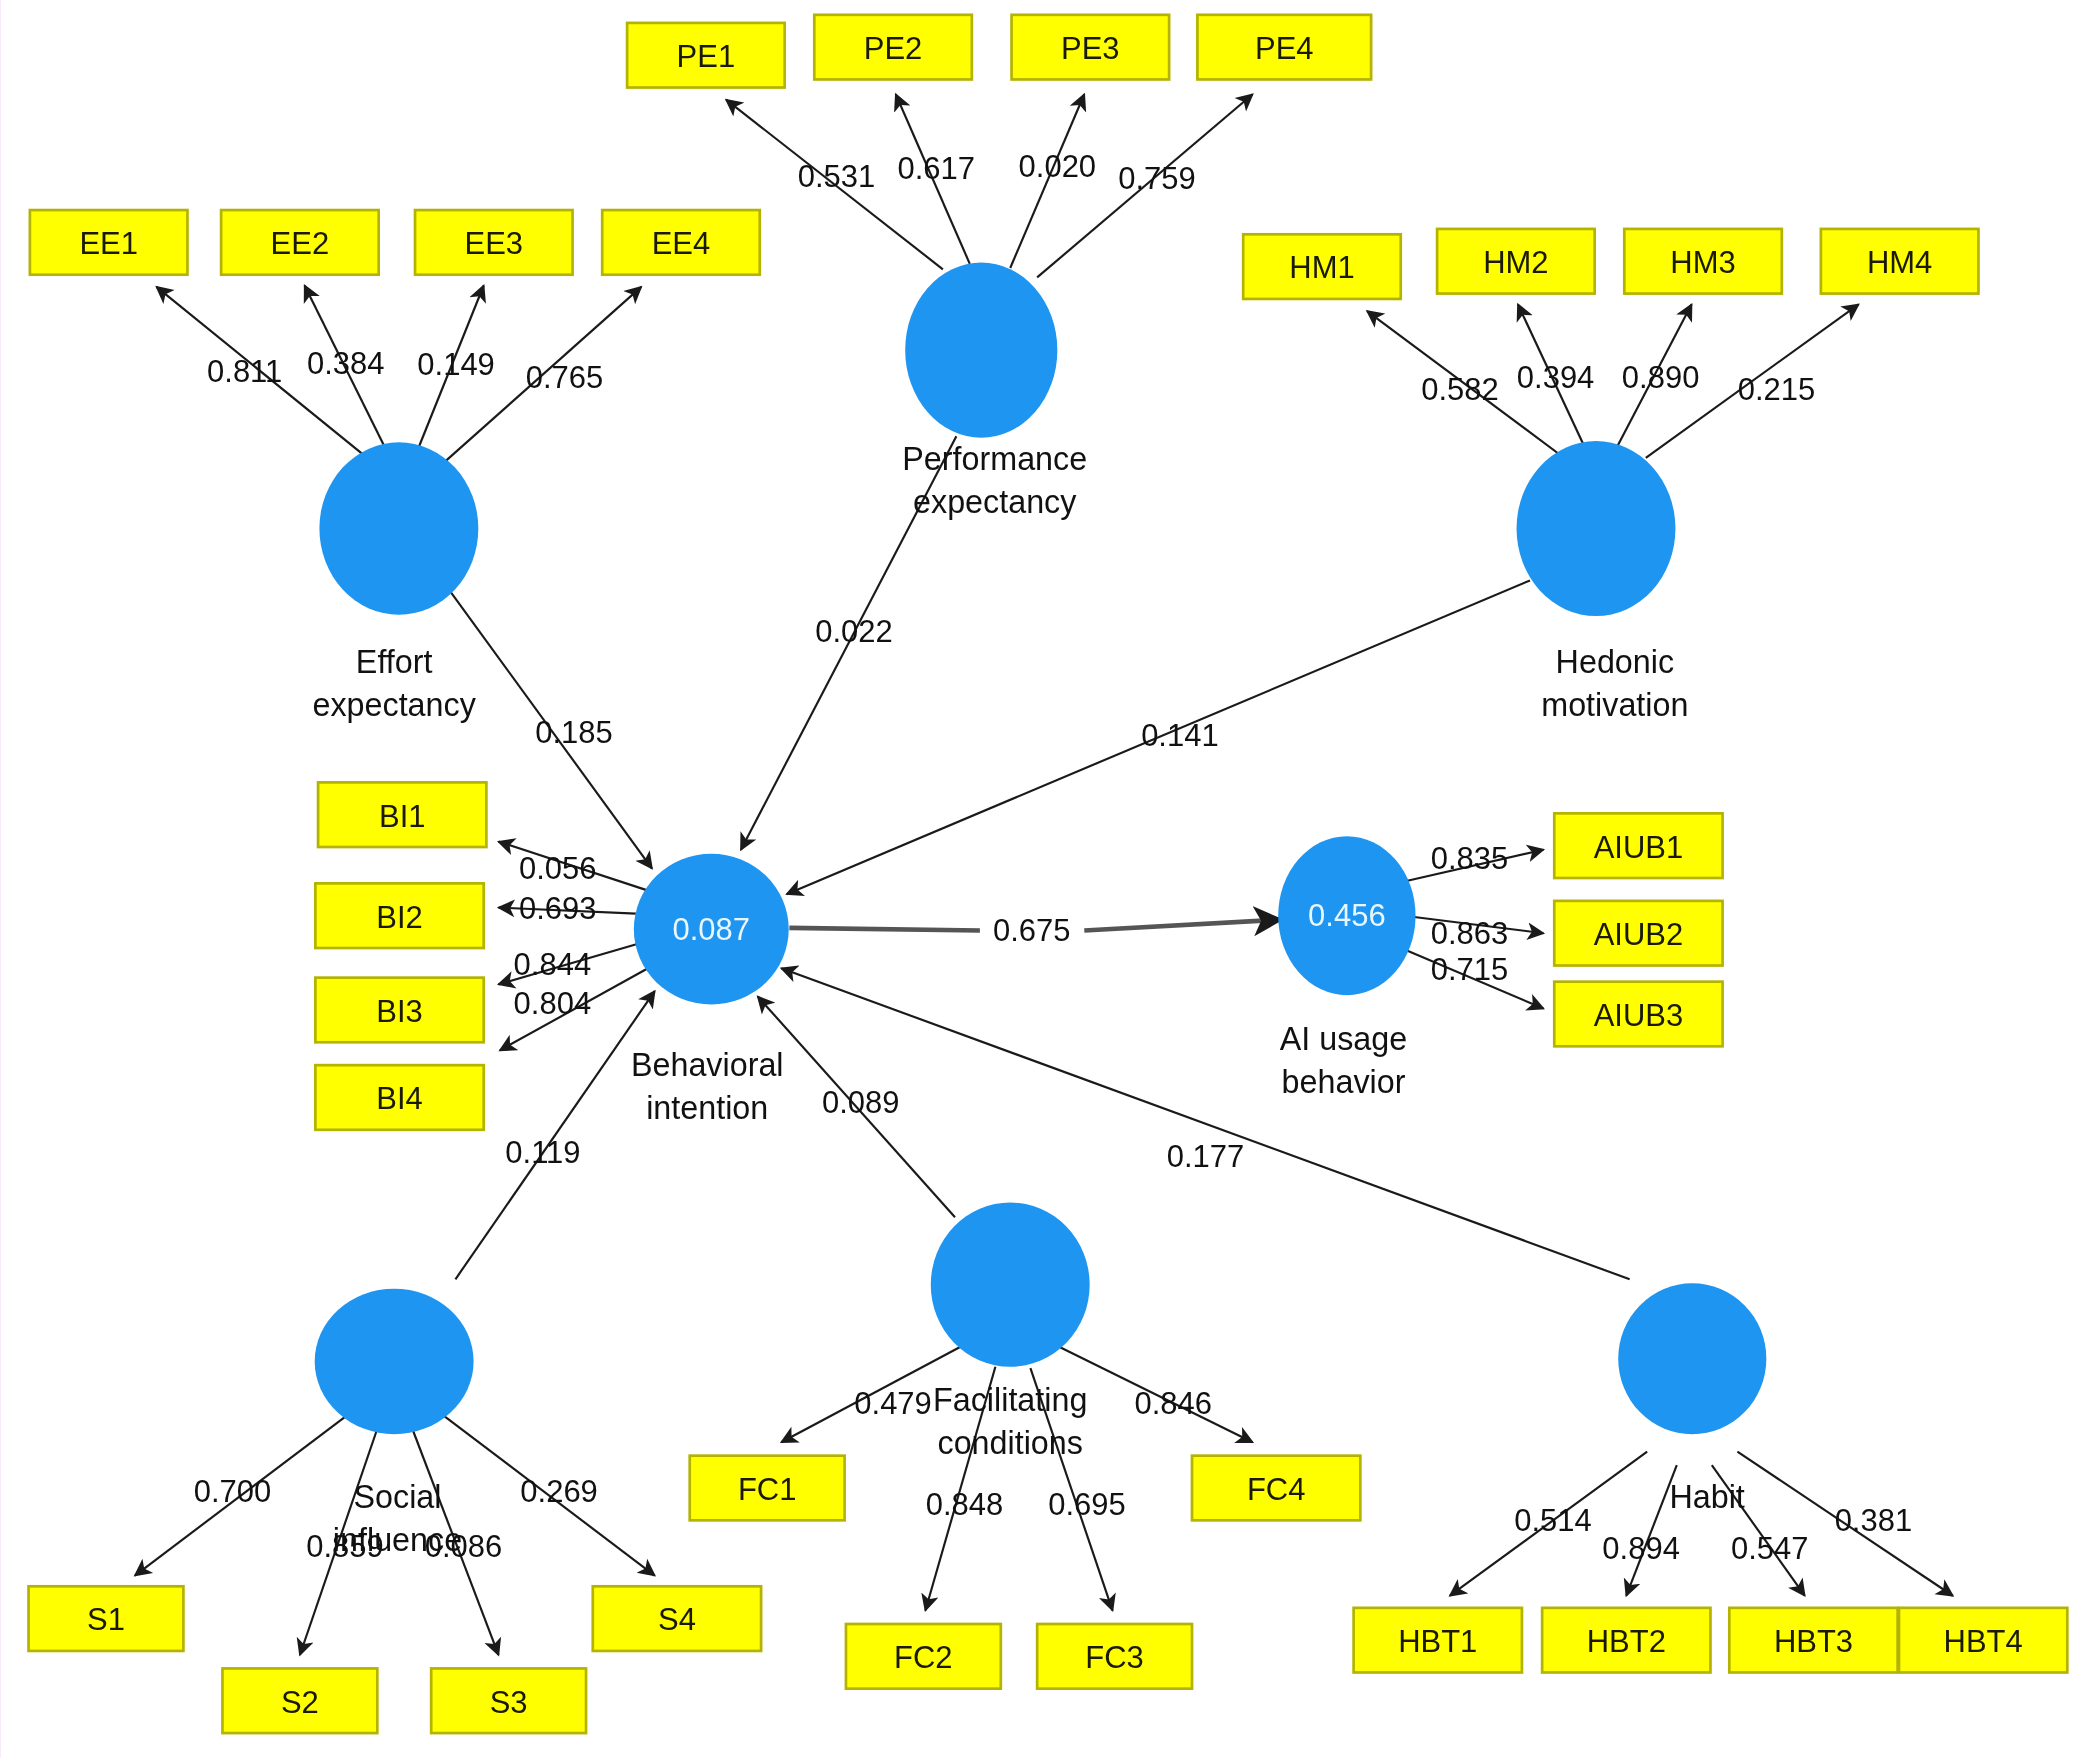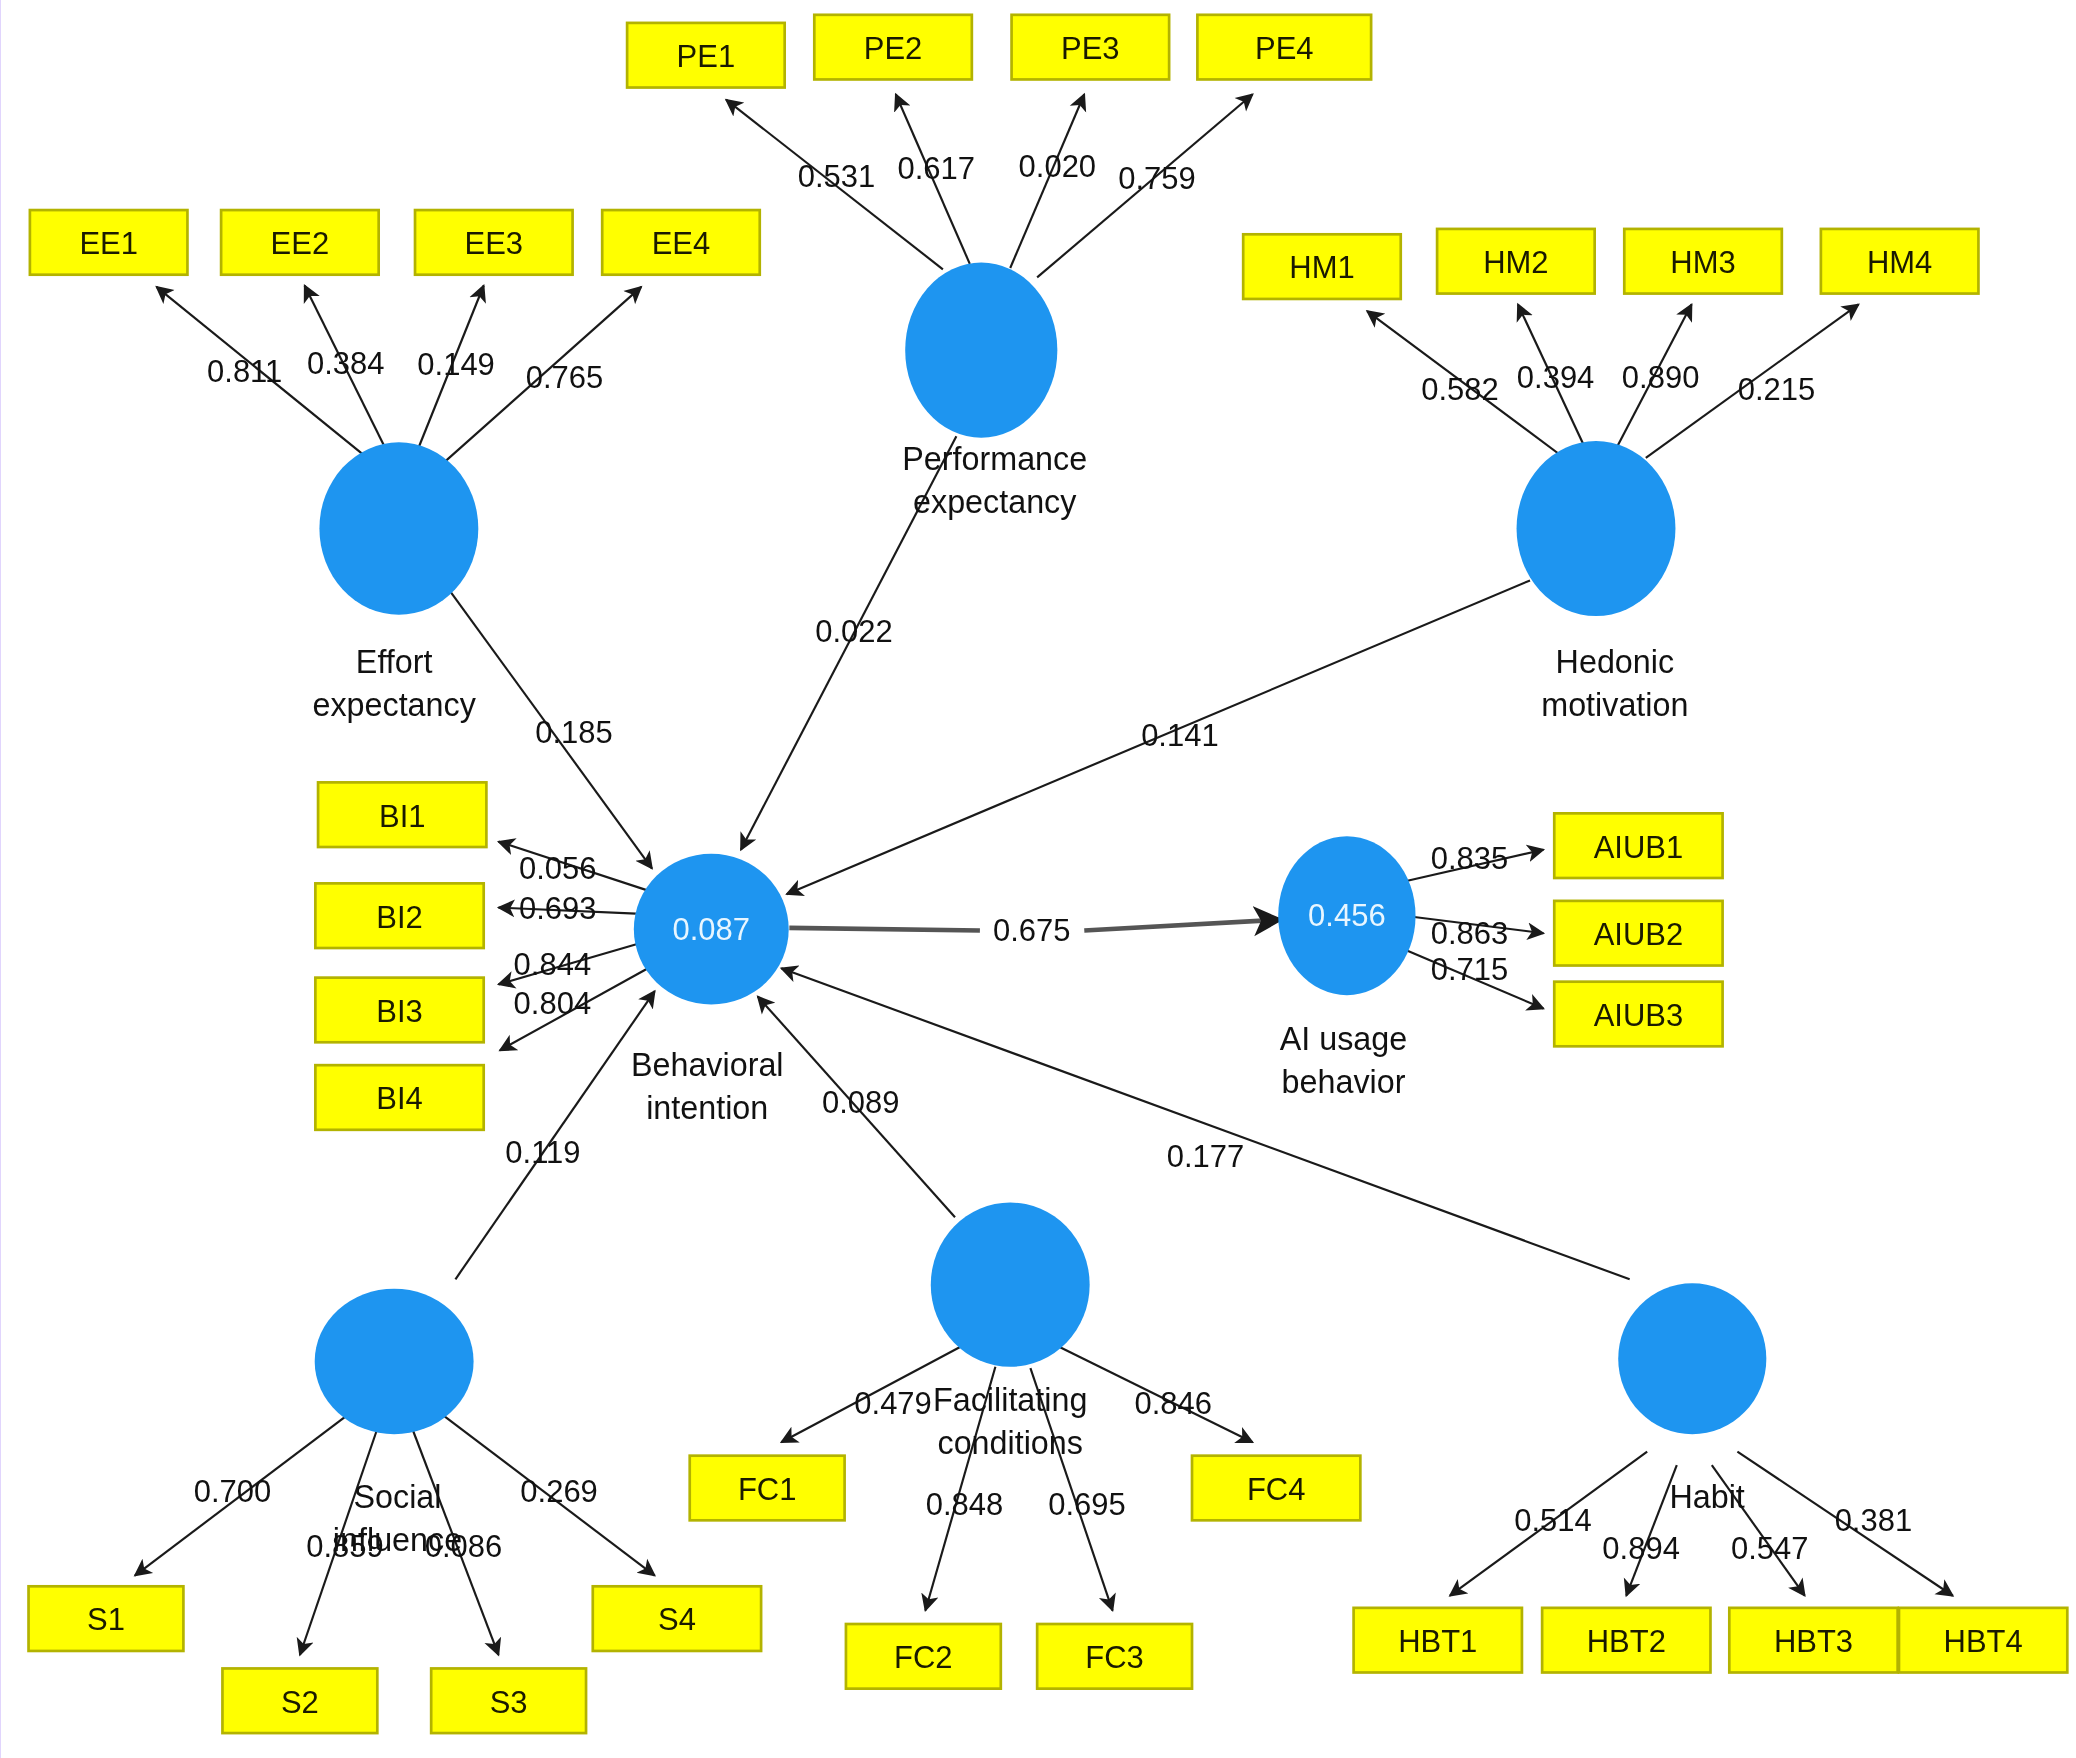--- a/index.html
+++ b/index.html
@@ -8,21 +8,21 @@
     padding: 0;
     background: #ffffff;
   }
   body {
     font-family: "Liberation Sans", sans-serif;
   }
   #canvas-wrap {
     position: relative;
     width: 2077px;
     height: 1758px;
-    background: #8b5cf6;
+    background: #f0abfc;
     overflow: hidden;
   }
   svg#sem {
     position: absolute;
     top: 0; left: 0;
     width: 2077px;
     height: 1758px;
     display: block;
   }
   .indicator-rect {

